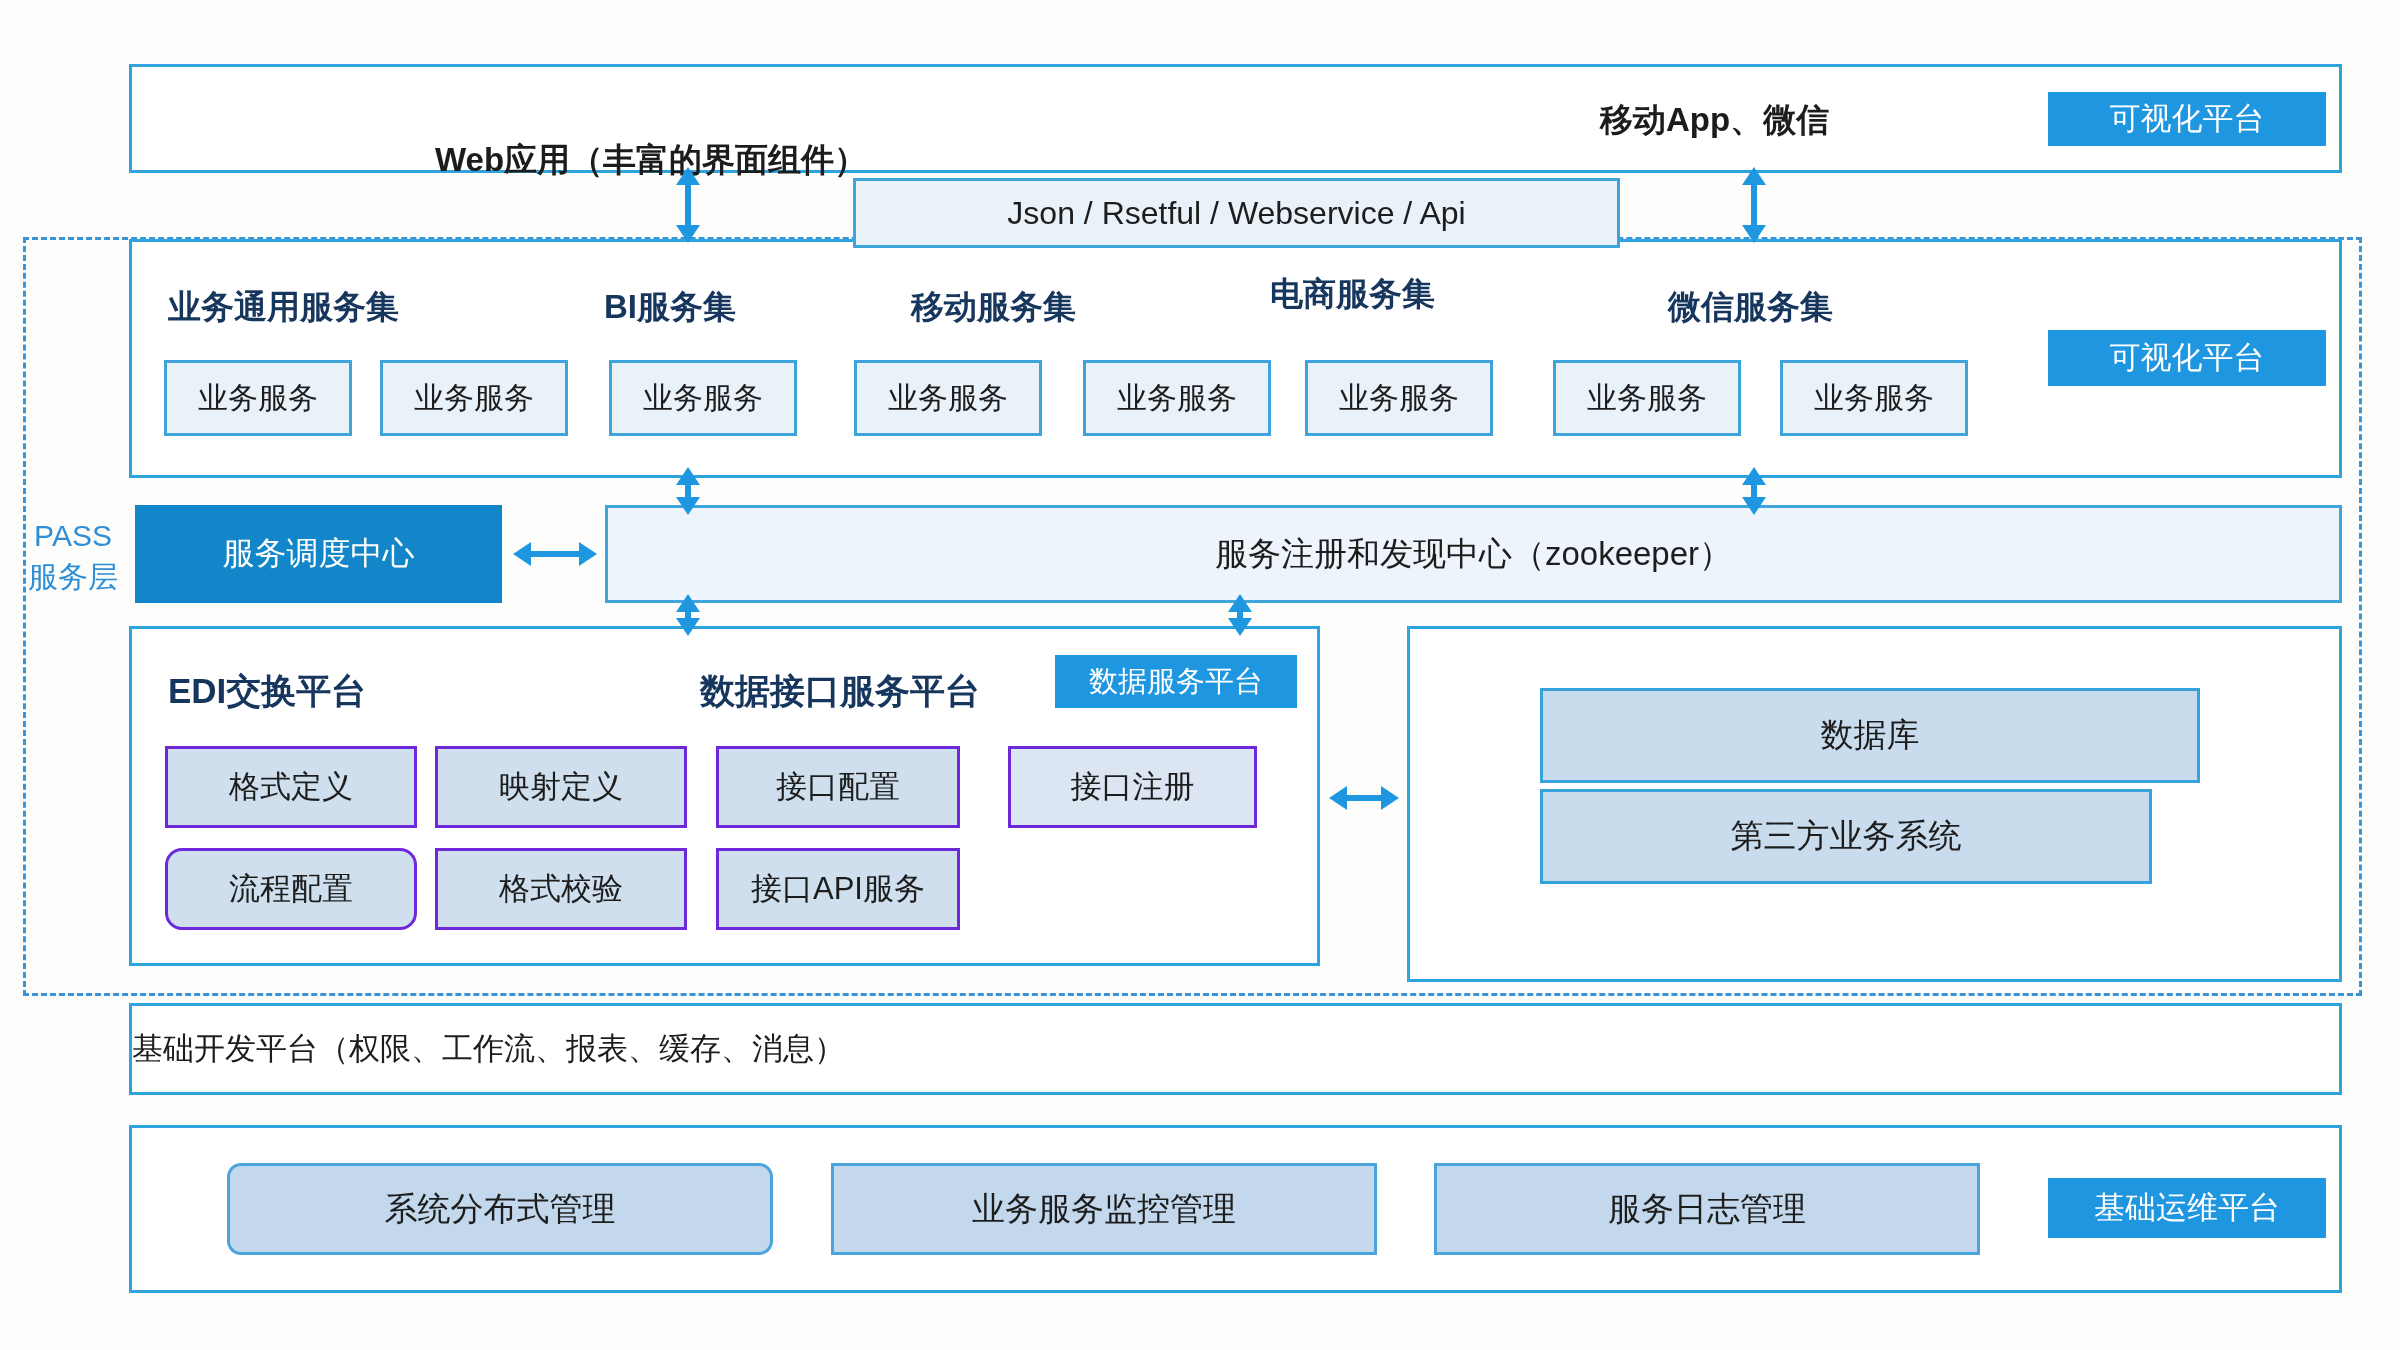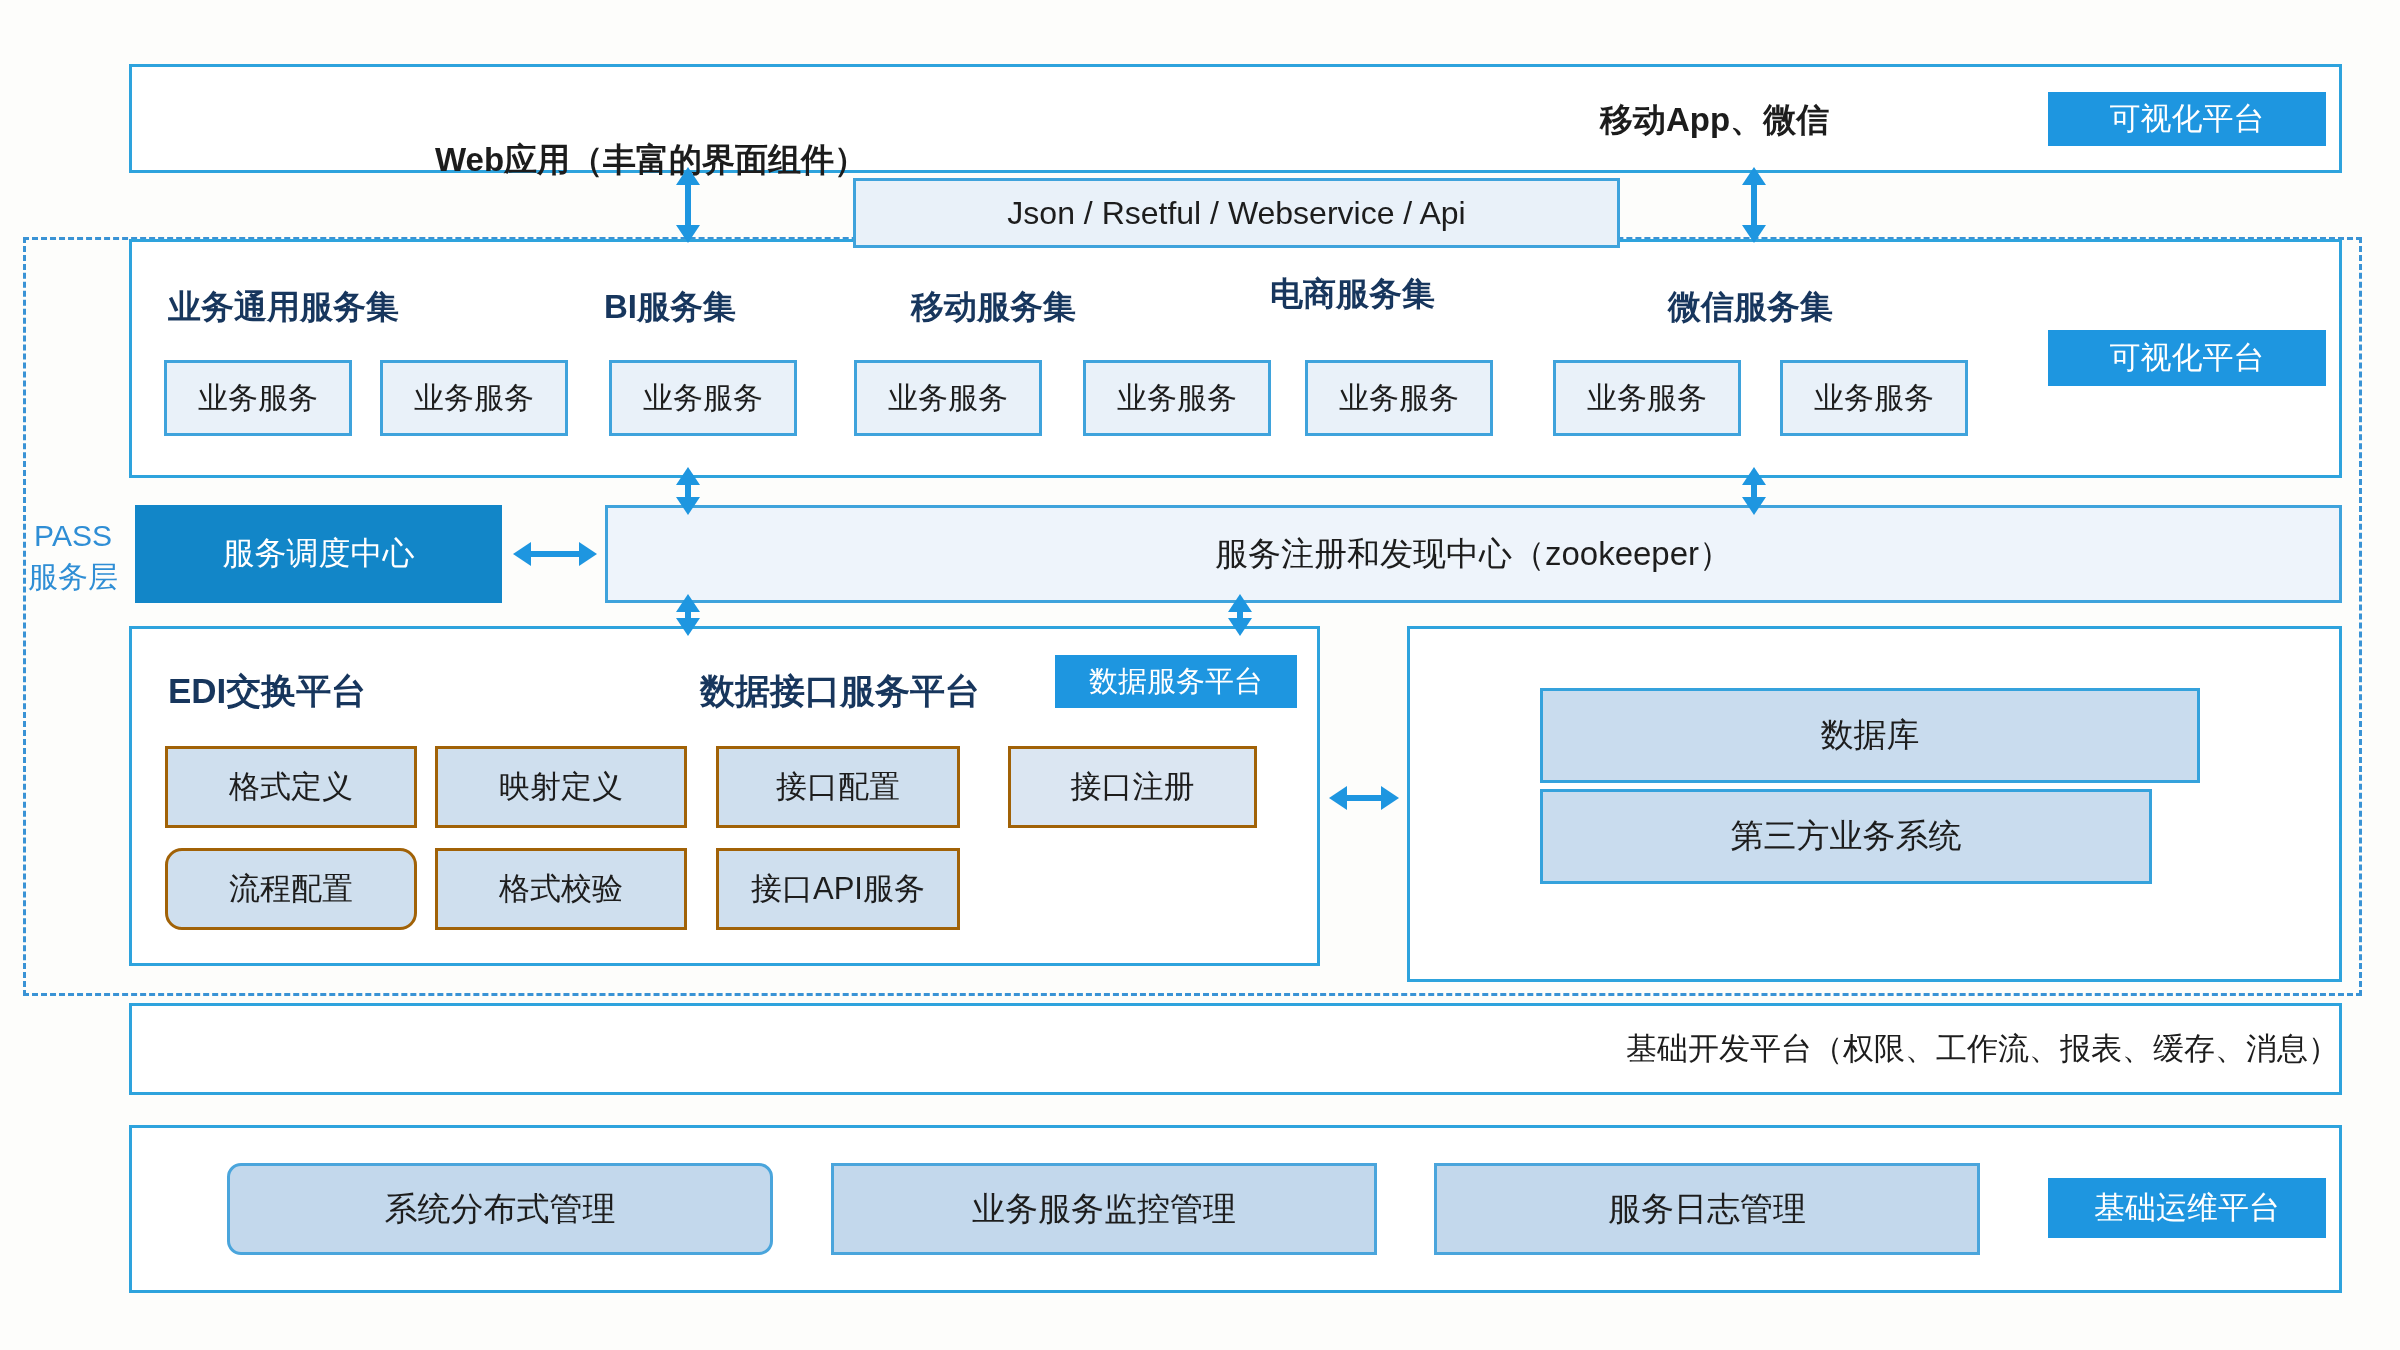--- a/index.html
+++ b/index.html
@@ -13,35 +13,35 @@
   }
   html,body{margin:0;padding:0;background:#fdfdfb;}
   body{font-family:"Liberation Sans","DejaVu Sans",sans-serif;}
   #canvas{position:relative;width:2400px;height:1350px;background:#fdfdfb;overflow:hidden;}
 
   .container{position:absolute;background:#fff;border:3px solid var(--container_border);box-sizing:border-box;}
   .dashed{position:absolute;border:3px dashed #3a93d5;box-sizing:border-box;background:transparent;}
 
   .box{position:absolute;display:flex;align-items:center;justify-content:center;box-sizing:border-box;color:#1d1d1d;}
   .box-light{background:var(--light_fill);border:3px solid #3fa3dc;font-size:30px;}
-  .box-mid{background:var(--mid_fill);border:3px solid #a16207;font-size:31px;}
+  .box-mid{background:var(--mid_fill);border:3px solid #6d28d9;font-size:31px;}
   .box-db{background:#c9dcee;border:3px solid #35a2dc;font-size:33px;}
   .box-ops{background:var(--ops_fill);border:3px solid #4aa5dc;font-size:33px;}
 
   .btn{position:absolute;display:flex;align-items:center;justify-content:center;background:var(--accent_blue);color:#fff;font-size:31px;box-sizing:border-box;}
 
   .title-b{position:absolute;font-weight:bold;color:#1c1c1c;font-size:33px;white-space:nowrap;}
   .title-navy{position:absolute;font-weight:bold;color:var(--navy_title);font-size:33px;white-space:nowrap;}
   .title-navy-lg{position:absolute;font-weight:bold;color:var(--navy_title);font-size:35px;white-space:nowrap;}
 
   .deep-box{position:absolute;display:flex;align-items:center;justify-content:center;background:var(--deep_blue);color:#fff;font-size:32px;}
 
   .pass-label{position:absolute;color:#2f8ed5;font-size:30px;text-align:center;line-height:1.35;white-space:nowrap;}
 
-  .centered-text{display:flex;align-items:center;justify-content:flex-end;}
+  .centered-text{display:flex;align-items:center;justify-content:flex-start;}
 
   
   .av{position:absolute;width:6px;margin-left:-3px;background:var(--accent_blue);z-index:6;}
   .av::before,.av::after{content:"";position:absolute;left:50%;transform:translateX(-50%);
     border-left:12px solid transparent;border-right:12px solid transparent;}
   .av::before{top:-16px;border-bottom:18px solid var(--accent_blue);}
   .av::after{bottom:-16px;border-top:18px solid var(--accent_blue);}
 
   .ah{position:absolute;height:6px;margin-top:-3px;background:var(--accent_blue);z-index:6;}
   .ah::before,.ah::after{content:"";position:absolute;top:50%;transform:translateY(-50%);

